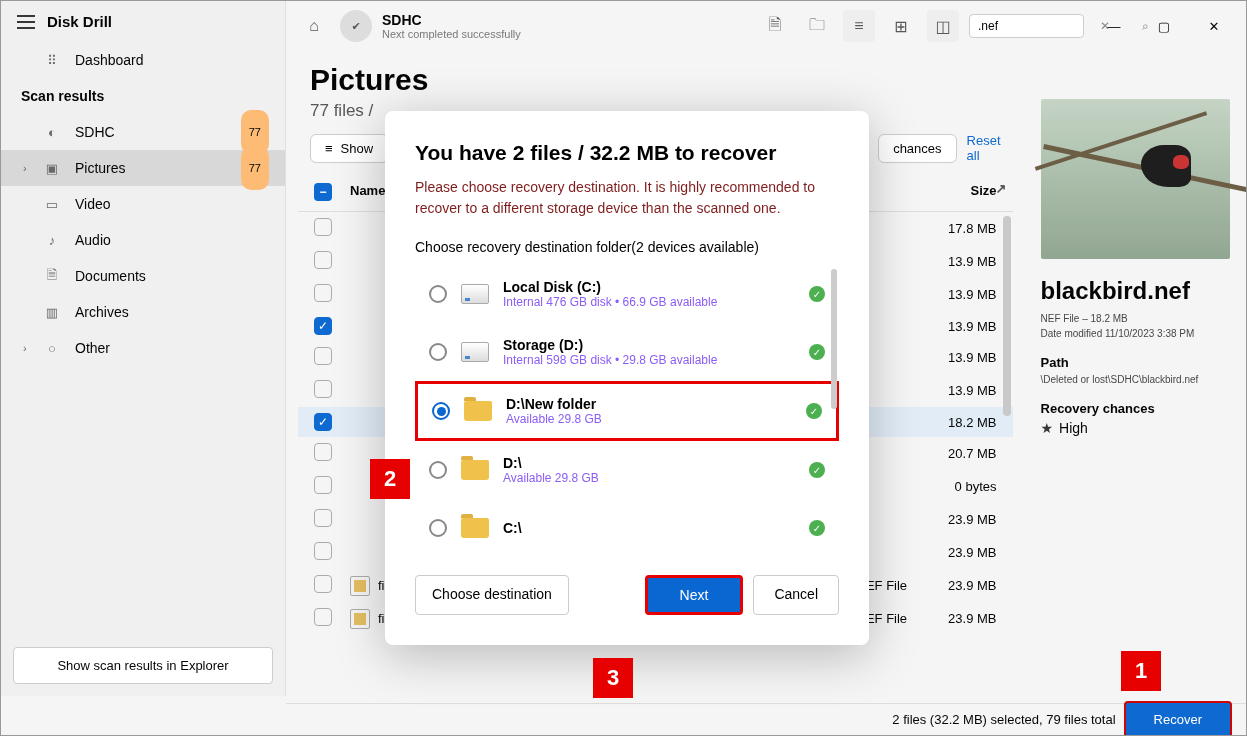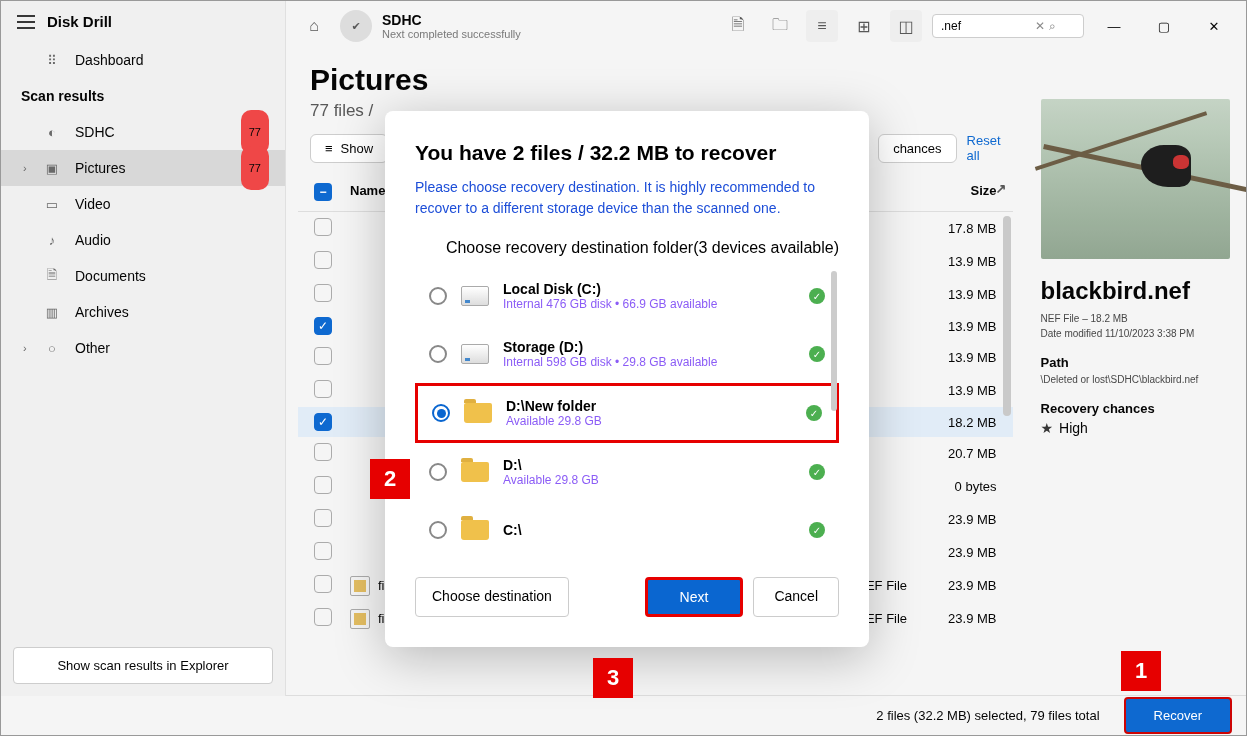--- a/index.html
+++ b/index.html
@@ -8,33 +8,33 @@
 
 .sidebar { position: absolute; left: 0; top: 0; width: 285px; height: 695px; background: #f0f0f0; border-right: 1px solid #e0e0e0; }
 .sidebar-header { display: flex; align-items: center; padding: 12px 16px; gap: 12px; }
 .menu-icon { width: 18px; height: 14px; display: flex; flex-direction: column; justify-content: space-between; }
 .menu-icon span { height: 2px; background: #333; }
 .app-title { font-weight: 600; font-size: 15px; }
 .sidebar-item { display: flex; align-items: center; padding: 10px 16px 10px 42px; gap: 14px; font-size: 14px; cursor: pointer; position: relative; }
 .sidebar-item.indent-chev { padding-left: 42px; }
 .sidebar-item.selected { background: #d8d8d8; }
 .sidebar-section-title { padding: 10px 20px; font-size: 14px; font-weight: 600; }
-.badge { position: absolute; right: 16px; background: #ef4444; border-radius: 10px; padding: 16px 8px; font-size: 11px; }
+.badge { position: absolute; right: 16px; background: #fdba74; border-radius: 10px; padding: 16px 8px; font-size: 11px; }
 .chev { position: absolute; left: 22px; font-size: 11px; color: #666; }
 .sb-icon { width: 18px; height: 14px; display: inline-flex; align-items: center; justify-content: center; color: #666; font-size: 13px; }
 .bottom-btn { position: absolute; bottom: 12px; left: 12px; right: 12px; padding: 10px; text-align: center; border: 1px solid #ccc; border-radius: 4px; background: #fff; font-size: 13px; cursor: pointer; }
 
 
 .topbar { position: absolute; left: 285px; right: 0; top: 0; height: 50px; display: flex; align-items: center; padding: 0 12px; gap: 10px; }
 .tb-icon { width: 32px; height: 32px; display: flex; align-items: center; justify-content: center; border-radius: 4px; color: #555; cursor: pointer; }
 .tb-icon.active { background: #eee; }
 .tb-title-group { display: flex; flex-direction: column; margin-right: auto; }
 .tb-title { font-weight: 600; font-size: 14px; }
 .tb-sub { font-size: 11px; color: #777; }
-.search-box { display: flex; align-items: center; border: 1px solid #ccc; border-radius: 4px; padding: 4px 8px; width: 152px; background: #fff; }
+.search-box { display: flex; align-items: center; border: 1px solid #ccc; border-radius: 4px; padding: 4px 8px; width: 115px; background: #fff; gap: 28px; }
 .search-box input { border: none; outline: none; width: 90px; font-size: 12px; }
 .search-x { color: #888; font-size: 12px; margin: 0 4px; cursor: pointer; }
 .win-btn { width: 40px; height: 32px; display: flex; align-items: center; justify-content: center; cursor: pointer; font-size: 13px; }
 
 
 .content { position: absolute; left: 285px; right: 0; top: 50px; bottom: 40px; display: flex; }
 .main { flex: 1; position: relative; }
 .page-title { font-size: 30px; font-weight: 600; padding: 12px 24px 0; }
 .page-sub { font-size: 17px; color: #555; padding: 4px 24px 12px; }
 .toolbar { display: flex; align-items: center; gap: 10px; padding: 0 24px 10px; }
@@ -75,29 +75,29 @@
 .bird { position: absolute; top: 46px; left: 100px; width: 50px; height: 42px; background: #1a1a1a; border-radius: 60% 40% 30% 70%; }
 .bird::after { content: ''; position: absolute; top: 10px; left: 32px; width: 16px; height: 14px; background: #c93030; border-radius: 40%; }
 .branch { position: absolute; top: 70px; left: 0; width: 240px; height: 5px; background: #6a5a42; transform: rotate(12deg); }
 .branch2 { position: absolute; top: 40px; left: -10px; width: 180px; height: 4px; background: #6a5a42; transform: rotate(-18deg); }
 .detail-title { font-size: 24px; font-weight: 600; margin-bottom: 8px; }
 .detail-line { font-size: 10px; color: #444; margin-bottom: 4px; }
 .detail-label { font-size: 13px; font-weight: 600; margin-top: 16px; margin-bottom: 4px; }
 .detail-chance { display: flex; align-items: center; gap: 6px; font-size: 14px; margin-top: 4px; }
 
 
-.footer { position: absolute; left: 285px; right: 0; bottom: 0; height: 40px; display: flex; align-items: center; justify-content: flex-end; padding: 0 14px; gap: 24px; border-top: 1px solid #ddd; font-size: 13px; }
+.footer { position: absolute; left: 285px; right: 0; bottom: 0; height: 32px; display: flex; align-items: center; justify-content: flex-end; padding: 0 14px; gap: 8px; border-top: 1px solid #ddd; font-size: 13px; }
 .recover-btn { background: #0a66d0; color: #fff; padding: 9px 28px; border-radius: 4px; cursor: pointer; border: 2.5px solid #c00; }
 
 
 .overlay { position: absolute; inset: 0; background: rgba(255,255,255,0.02); }
 .modal { position: absolute; left: 384px; top: 110px; width: 484px; background: #fff; border-radius: 8px; box-shadow: 0 10px 50px rgba(0,0,0,0.25); padding: 30px; }
 .modal-title { font-size: 21px; font-weight: 700; margin-bottom: 12px; }
-.modal-text { font-size: 14px; color: #1d4ed8; line-height: 1.5; margin-bottom: 20px; }
-.modal-subhead { display: flex; justify-content: flex-end; font-size: 16px; margin-bottom: 10px; }
+.modal-text { font-size: 14px; color: #7f1d1d; line-height: 1.5; margin-bottom: 20px; }
+.modal-subhead { display: flex; justify-content: flex-start; font-size: 14px; margin-bottom: 10px; }
 .dest-list { border-radius: 6px; max-height: 290px; overflow-y: auto; position: relative; }
 .dest-scroll { position: absolute; right: 2px; top: 4px; width: 6px; height: 140px; background: #ccc; border-radius: 3px; }
 .dest-item { display: flex; align-items: center; gap: 14px; padding: 12px 14px; cursor: pointer; min-height: 58px; }
 .dest-item.hl { border: 3px solid #e60000; }
 .radio { width: 18px; height: 18px; border: 2px solid #888; border-radius: 50%; display: flex; align-items: center; justify-content: center; flex-shrink: 0; }
 .radio.on { border-color: #0a66d0; }
 .radio.on::after { content: ''; width: 9px; height: 9px; background: #0a66d0; border-radius: 50%; }
 .dest-icon { width: 28px; height: 20px; background: #ccc; border-radius: 2px; position: relative; flex-shrink: 0; }
 .dest-icon.disk { background: linear-gradient(#fff,#ddd); border: 1px solid #aaa; }
 .dest-icon.disk::after { content:''; position:absolute; bottom:2px; left:3px; width:5px; height:3px; background:#48c; }
@@ -359,21 +359,21 @@
   <span>2 files (32.2 MB) selected, 79 files total</span>
   <div class="recover-btn">Recover</div>
 </div>
 
 <div class="overlay"></div>
 <div class="modal">
   <div class="modal-title">You have 2 files / 32.2 MB to recover</div>
   <div class="modal-text">Please choose recovery destination. It is highly recommended to recover to a different storage device than the scanned one.</div>
   <div class="modal-subhead">
     <span>Choose recovery destination folder</span>
-    <span>(3 devices available)</span>
+    <span>(2 devices available)</span>
   </div>
   <div class="dest-list" id="destlist">
     <div class="dest-scroll"></div>
   <div class="dest-item">
     <div class="radio "></div>
     <div class="dest-icon disk"></div>
     <div class="dest-info">
       <div class="dest-name">Local Disk (C:)</div>
       <div class="dest-sub">Internal 476 GB disk • 66.9 GB available</div>
     </div>

